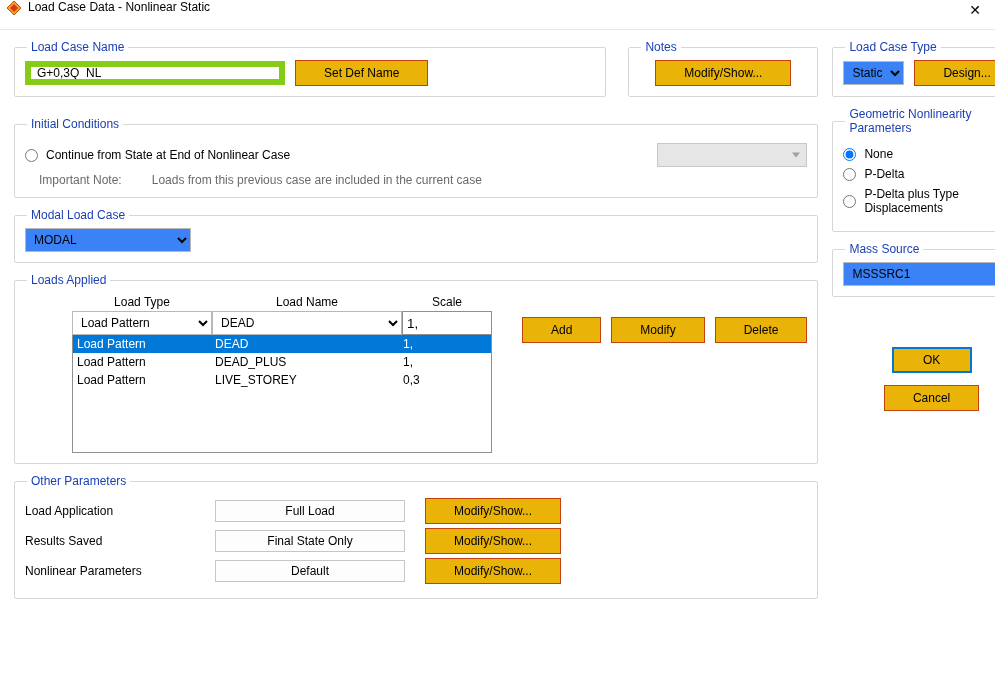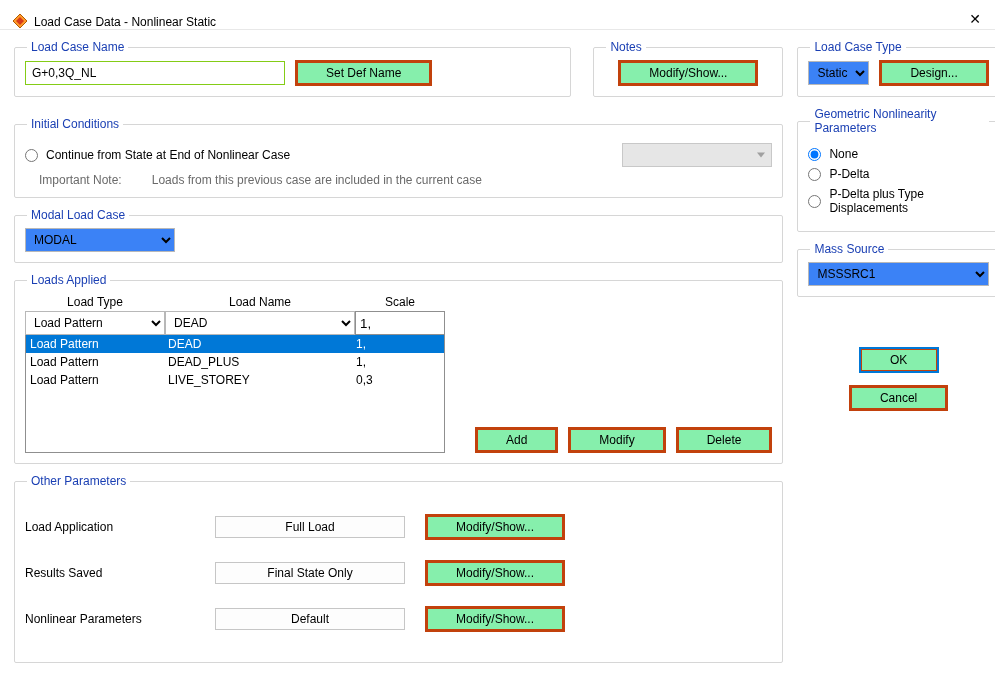--- a/index.html
+++ b/index.html
@@ -8,23 +8,23 @@
     font-family: "Segoe UI", Tahoma, sans-serif;
     font-size: 12px;
     background: #fff;
     color: #000;
     width: 995px;
     height: 683px;
     overflow: hidden;
   }
   .titlebar {
     display: flex;
-    align-items: flex-end;
+    align-items: flex-start;
     height: 30px;
-    padding: 0 8px 0 12px;
+    padding: 0 8px 0 6px;
     background: #fff;
     border-bottom: 1px solid #e8e8e8;
   }
   .title-icon {
     width: 16px; height: 16px;
     margin-right: 6px;
   }
   .title-text { flex: 1; font-size: 12px; }
   .close-x { font-size: 14px; padding: 2px 6px; color: #000; }
   .content {
@@ -43,28 +43,28 @@
   }
   fieldset.group > legend {
     color: #1a3fb3;
     font-size: 12px;
     padding: 0 4px;
     margin-left: 2px;
   }
   .row { display: flex; align-items: center; gap: 10px; }
   .text-input {
     height: 24px;
-    border: 1px solid #84cc16;
+    border: 6px solid #84cc16;
     padding: 0 6px;
     font: inherit;
     background: #fff;
   }
   .btn {
-    background: #86efac;
-    border: 3px solid #c2410c;
+    background: #eab308;
+    border: 1px solid #c2410c;
     height: 26px;
     min-width: 70px;
     padding: 0 28px;
     font: inherit;
     cursor: pointer;
   }
   .btn:focus, .btn.primary { outline: 2px solid #0078d7; outline-offset: -2px; }
   .btn.wide { min-width: 110px; }
   .select {
     height: 24px;
@@ -95,23 +95,23 @@
     height: 118px;
     overflow: auto;
     background: #fff;
   }
   .loads-list .lrow { display:flex; height:18px; line-height:18px; }
   .loads-list .lrow.sel { background:#0078d7; color:#fff; }
   .loads-list .lrow .c-type { width:138px; padding-left:4px; }
   .loads-list .lrow .c-name { width:188px; padding-left:4px; }
   .loads-list .lrow .c-scale { width:88px; padding-left:4px; }
   .loads-list .lrow > div { border-right: 0 solid transparent; }
-  .loads-section { display:flex; gap:30px; align-items:flex-end; }
+  .loads-section { display:flex; gap:30px; align-items:flex-start;margin-left:47px; }
   .loads-buttons { display:flex; flex-direction:row; gap:10px; padding-top:24px; }
-  .other-row { display:flex; align-items:center; gap:20px; margin:20px 0; }
+  .other-row { display:flex; align-items:center; gap:20px; margin:4px 0; }
   .other-row .label { width: 170px; }
   .status-box {
     width: 190px;
     text-align:center;
     border:1px solid #c6c6c6;
     background:#fdfdfd;
     height:22px;
     line-height:20px;
   }
   .right-actions { display:flex; flex-direction:column; align-items:center; gap:12px; margin-top:50px; }
@@ -178,21 +178,21 @@
       </div>
       <div class="note-row">
         <span>Important Note:</span>
         <span>Loads from this previous case are included in the current case</span>
       </div>
     </fieldset>
 
     <fieldset class="group">
       <legend>Modal Load Case</legend>
       <div class="row" style="justify-content:space-between">
-        <select class="select" style="width:150px">
+        <select class="select" style="width:166px">
           <option>MODAL</option>
         </select>
       </div>
     </fieldset>
 
     <fieldset class="group">
       <legend>Loads Applied</legend>
       <div class="loads-section">
         <div>
           <div class="loads-header">

